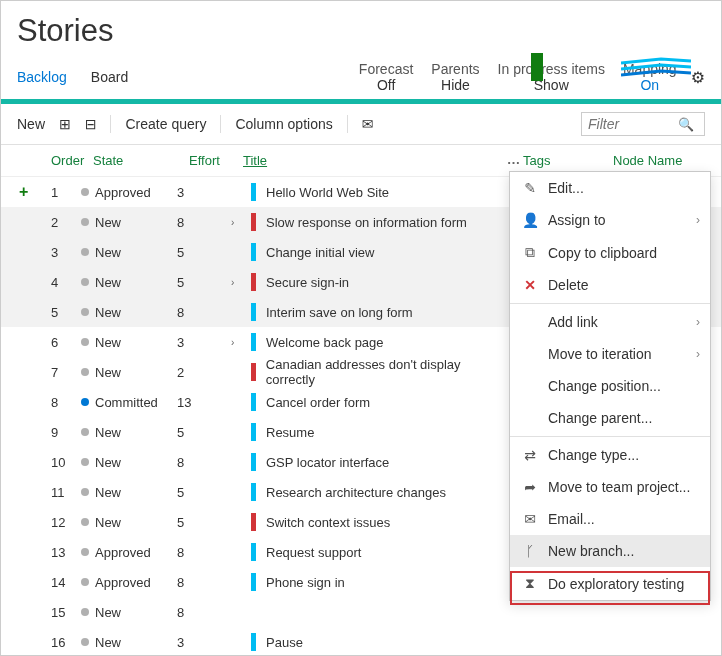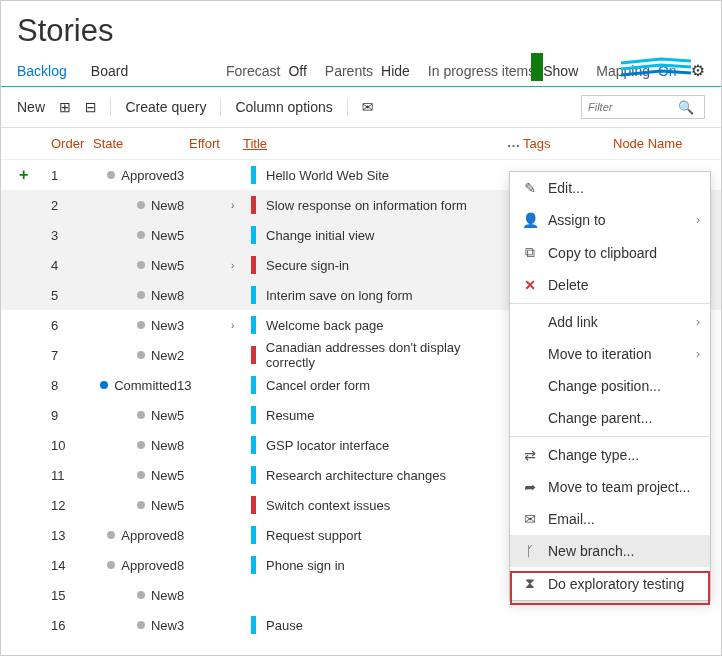--- a/index.html
+++ b/index.html
@@ -1,49 +1,49 @@
 <!DOCTYPE html>
 <html><head>
 <meta charset="utf-8">
 <style>
 * { box-sizing: border-box; margin: 0; padding: 0; }
 body { font-family: "Segoe UI", Arial, sans-serif; font-size: 13px; color: #333; background: #fff; width: 722px; height: 656px; overflow: hidden; border: 1px solid #ccc; position: relative; }
 .header { padding: 12px 16px 4px; }
 .title { font-size: 31px; font-weight: 300; color: #333; }
-.tabs-row { display: flex; align-items: center; padding: 8px 16px 6px; border-bottom: 1px solid #14b8a6; position: relative; }
+.tabs-row { display: flex; align-items: center; padding: 8px 16px 6px; border-bottom: 5px solid #14b8a6; position: relative; }
 .tab { margin-right: 24px; font-size: 14px; cursor: pointer; }
 .tab.active { color: #0078d4; font-weight: 400; }
 .tabs-right { margin-left: auto; display: flex; align-items: center; gap: 6px; font-size: 14px; }
-.kv { display: flex; gap: 8px; align-items: center; margin-left: 12px; }
+.kv { display: flex; gap: 0; align-items: center; margin-left: 12px; flex-direction: column; }
 .kv .k { color: #555; }
 .kv .v { color: #333; }
 .kv .v.on { color: #0078d4; }
 .gear { font-size: 16px; margin-left: 8px; cursor: pointer; }
 .chart-stub { position: absolute; right: 90px; top: 0; width: 120px; height: 28px; }
 .chart-stub .bar { position: absolute; bottom: 0; width: 12px; background: #107c10; left: 20px; height: 28px; }
 .chart-stub .line { position: absolute; right: -60px; top: 2px; width: 70px; height: 24px; }
 .toolbar { display: flex; align-items: center; padding: 8px 16px; gap: 14px; border-bottom: 1px solid #e0e0e0; }
 .toolbar .btn { cursor: pointer; font-size: 14px; background: #fff; }
 .toolbar .sep { width: 1px; height: 18px; background: #ddd; }
 .filter-box { margin-left: auto; display: flex; align-items: center; border: 1px solid #ccc; padding: 2px 6px; width: 124px; height: 24px; }
-.filter-box input { border: none; outline: none; width: 90px; font-style: italic; color: #888; font-size: 11px; }
+.filter-box input { border: none; outline: none; width: 90px; font-style: italic; color: #888; font-size: 14px; }
 .grid { position: relative; }
-.grid-head { display: flex; padding: 8px 0 8px 50px; color: #c2410c; font-size: 13px; border-bottom: 1px solid #eee; }
+.grid-head { display: flex; padding: 8px 0 8px 50px; color: #15803d; font-size: 13px; border-bottom: 1px solid #eee; }
 .col-order { width: 42px; }
 .col-state { width: 96px; }
 .col-effort { width: 54px; }
 .col-title { width: 280px; text-decoration: underline; }
 .col-tags { width: 90px; }
 .col-node { width: 100px; }
 .grid-row { display: flex; align-items: center; padding: 0 0 0 18px; height: 30px; position: relative; }
 .grid-row.band { background: #f2f2f2; }
 .grid-row .add { width: 20px; color: #107c10; font-weight: bold; font-size: 16px; visibility: hidden; }
 .grid-row.first .add { visibility: visible; }
 .grid-row .order { width: 42px; padding-left: 12px; }
-.grid-row .state { width: 96px; display: flex; align-items: center; gap: 6px; justify-content: flex-end; }
+.grid-row .state { width: 96px; display: flex; align-items: center; gap: 6px; }
 .dot { width: 8px; height: 8px; border-radius: 50%; background: #b0b0b0; display: inline-block; }
 .dot.blue { background: #0078d4; }
 .grid-row .effort { width: 54px; }
 .grid-row .titlecell { width: 280px; display: flex; align-items: center; gap: 10px; }
 .chev { width: 10px; display: inline-block; color: #666; font-size: 10px; }
 .stripe { width: 5px; height: 18px; display: inline-block; }
 .stripe.blue { background: #00bcf2; }
 .stripe.red { background: #d13438; }
 .grid-row .tags { width: 90px; }
 .grid-row .node { width: 100px; color: #666; }

